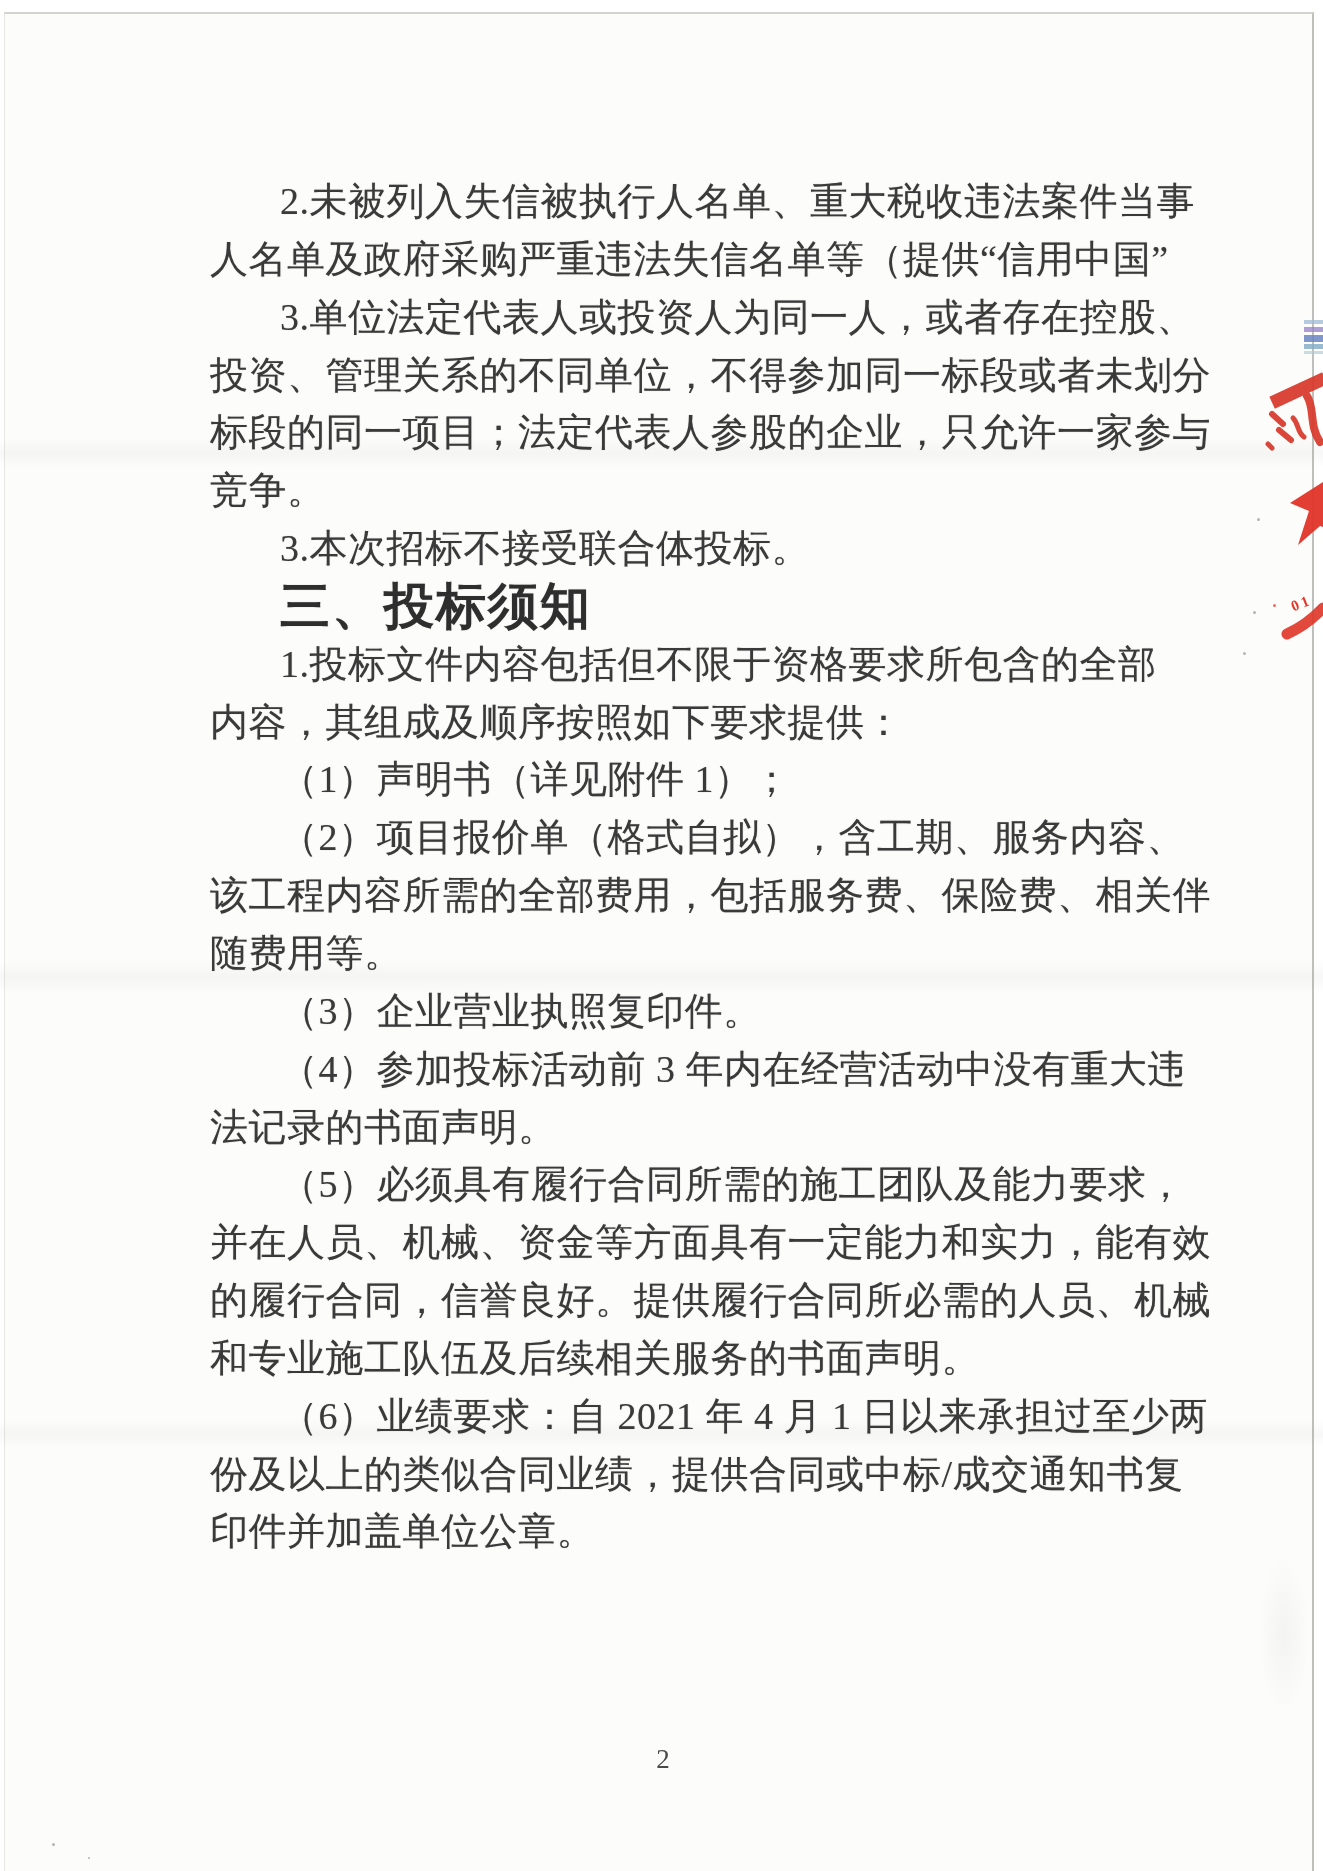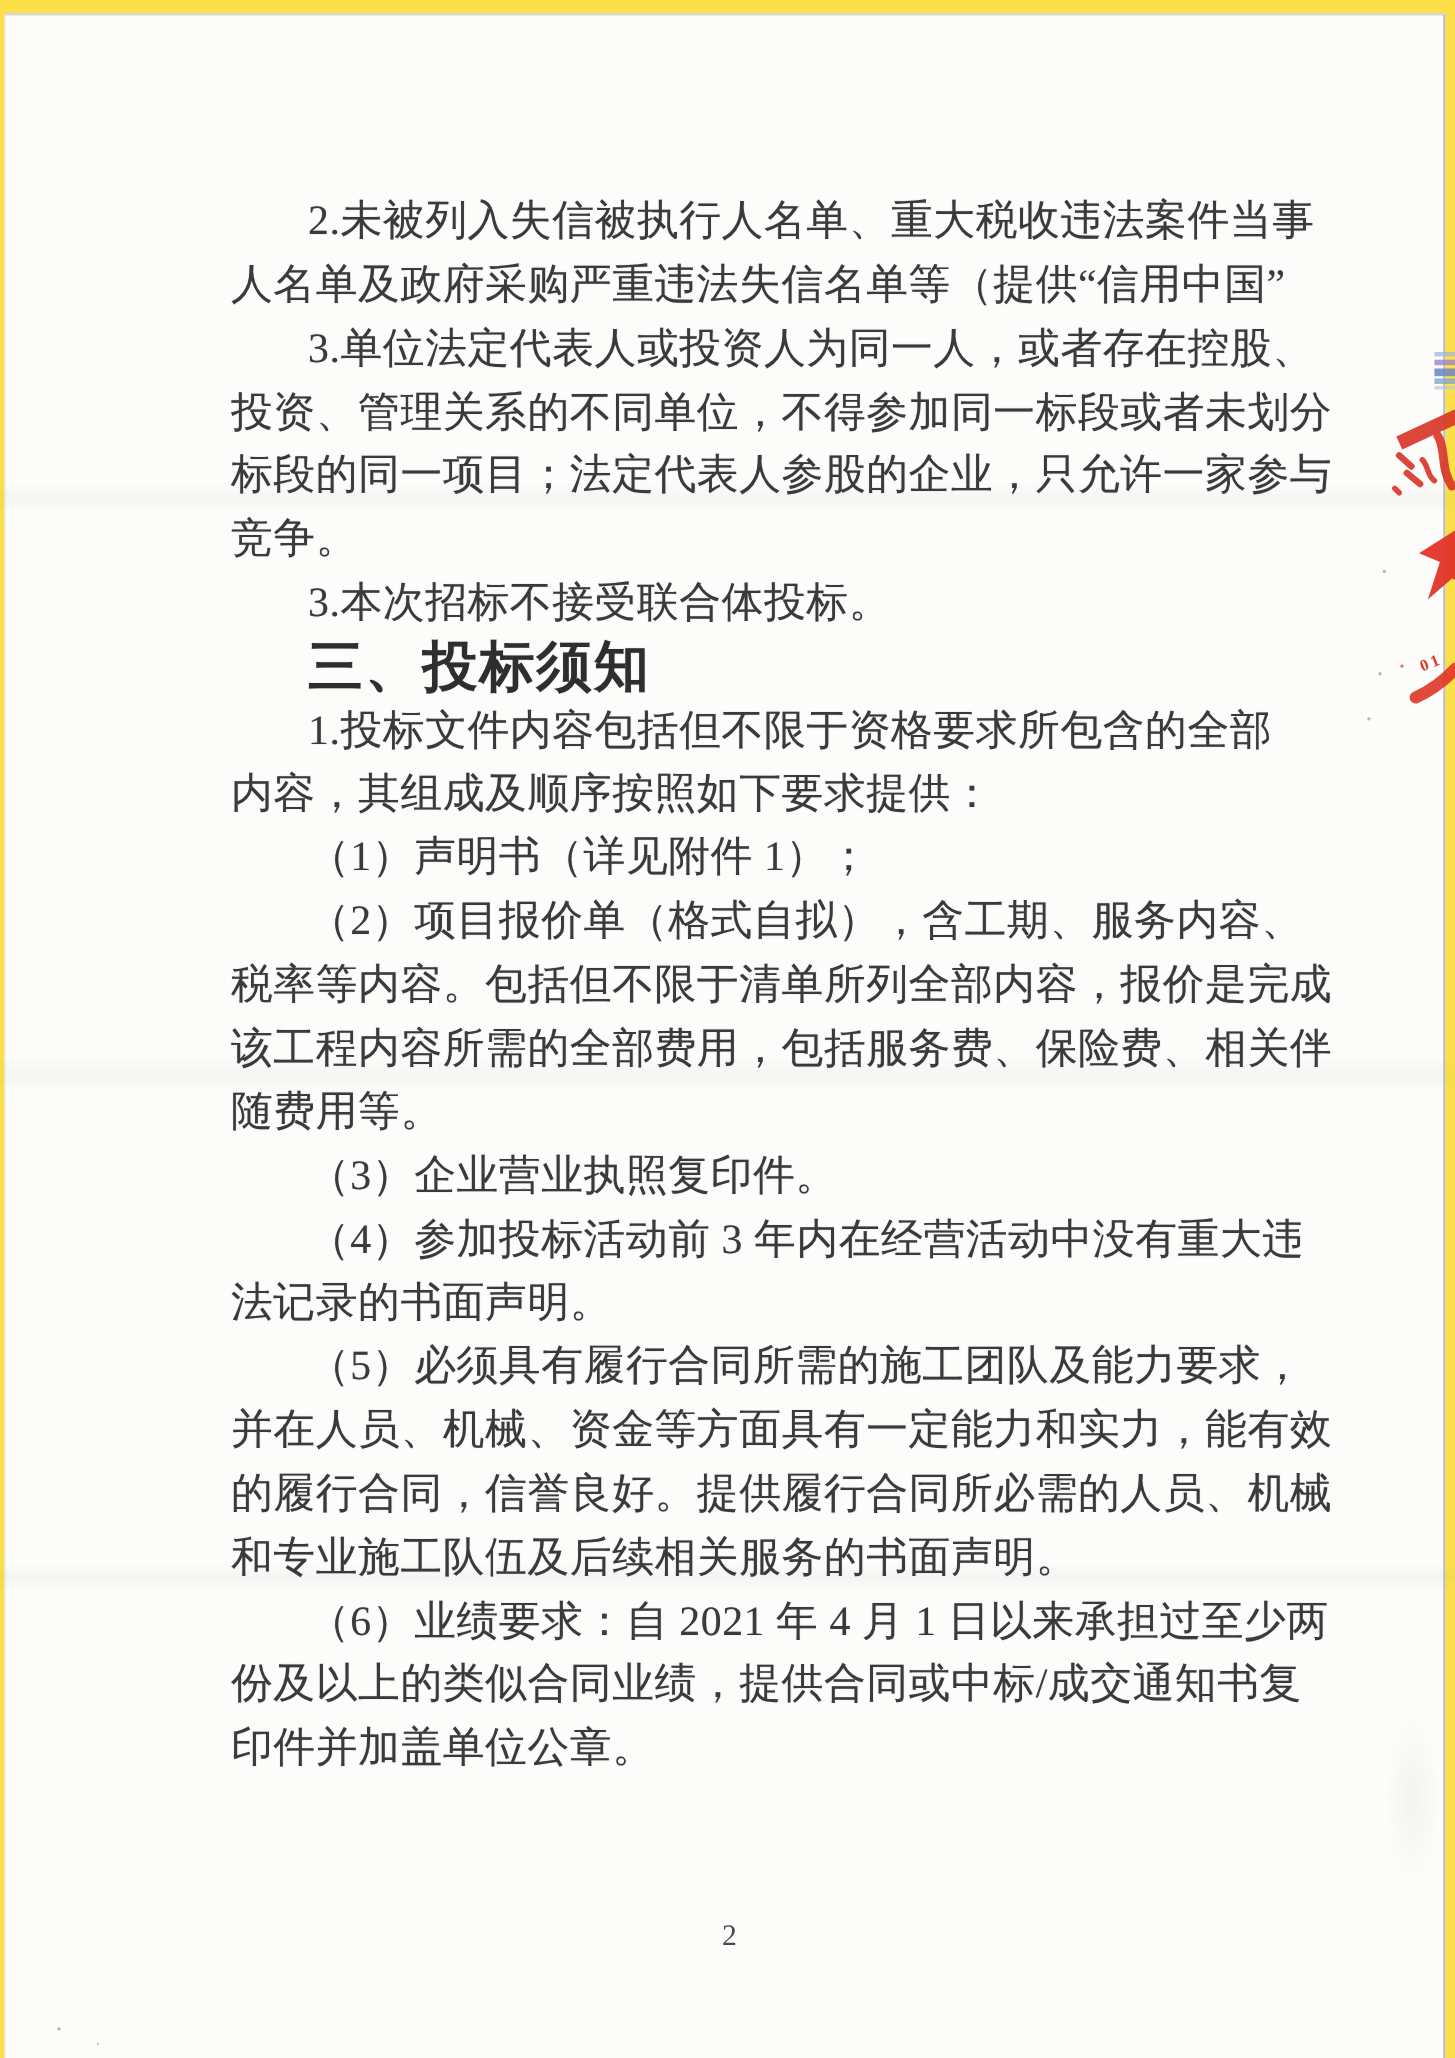--- a/index.html
+++ b/index.html
@@ -1,20 +1,20 @@
 <!DOCTYPE html>
 <html><head>
 <meta charset="utf-8">
 <style>
   html,body{margin:0;padding:0;background:#eeeeec;}
   .scene{
     position:relative;
     width:1323px;height:1871px;
     overflow:hidden;
-    background:#fde047;
+    background:#ffffff;
     font-family:"Liberation Serif","DejaVu Serif",serif;
   }
   .paper{
     position:absolute;
     left:4px;top:12px;
     width:1310px;height:1859px;
     background:#fcfcfa;
     border-top:2px solid #d3d3d0;
     border-right:2px solid #bfbfbc;
     border-left:1px solid #e6e6e2;
@@ -98,21 +98,20 @@
       <div class="line indent">3.单位法定代表人或投资人为同一人，或者存在控股、</div>
       <div class="line">投资、管理关系的不同单位，不得参加同一标段或者未划分</div>
       <div class="line">标段的同一项目；法定代表人参股的企业，只允许一家参与</div>
       <div class="line">竞争。</div>
       <div class="line indent">3.本次招标不接受联合体投标。</div>
       <div class="line indent heading">三、投标须知</div>
       <div class="line indent">1.投标文件内容包括但不限于资格要求所包含的全部</div>
       <div class="line">内容，其组成及顺序按照如下要求提供：</div>
       <div class="line indent">（1）声明书（详见附件 1）；</div>
       <div class="line indent">（2）项目报价单（格式自拟），含工期、服务内容、</div>
-      <div class="line">税率等内容。包括但不限于清单所列全部内容，报价是完成</div>
       <div class="line">该工程内容所需的全部费用，包括服务费、保险费、相关伴</div>
       <div class="line">随费用等。</div>
       <div class="line indent">（3）企业营业执照复印件。</div>
       <div class="line indent">（4）参加投标活动前 3 年内在经营活动中没有重大违</div>
       <div class="line">法记录的书面声明。</div>
       <div class="line indent">（5）必须具有履行合同所需的施工团队及能力要求，</div>
       <div class="line">并在人员、机械、资金等方面具有一定能力和实力，能有效</div>
       <div class="line">的履行合同，信誉良好。提供履行合同所必需的人员、机械</div>
       <div class="line">和专业施工队伍及后续相关服务的书面声明。</div>
       <div class="line indent">（6）业绩要求：自 2021 年 4 月 1 日以来承担过至少两</div>

